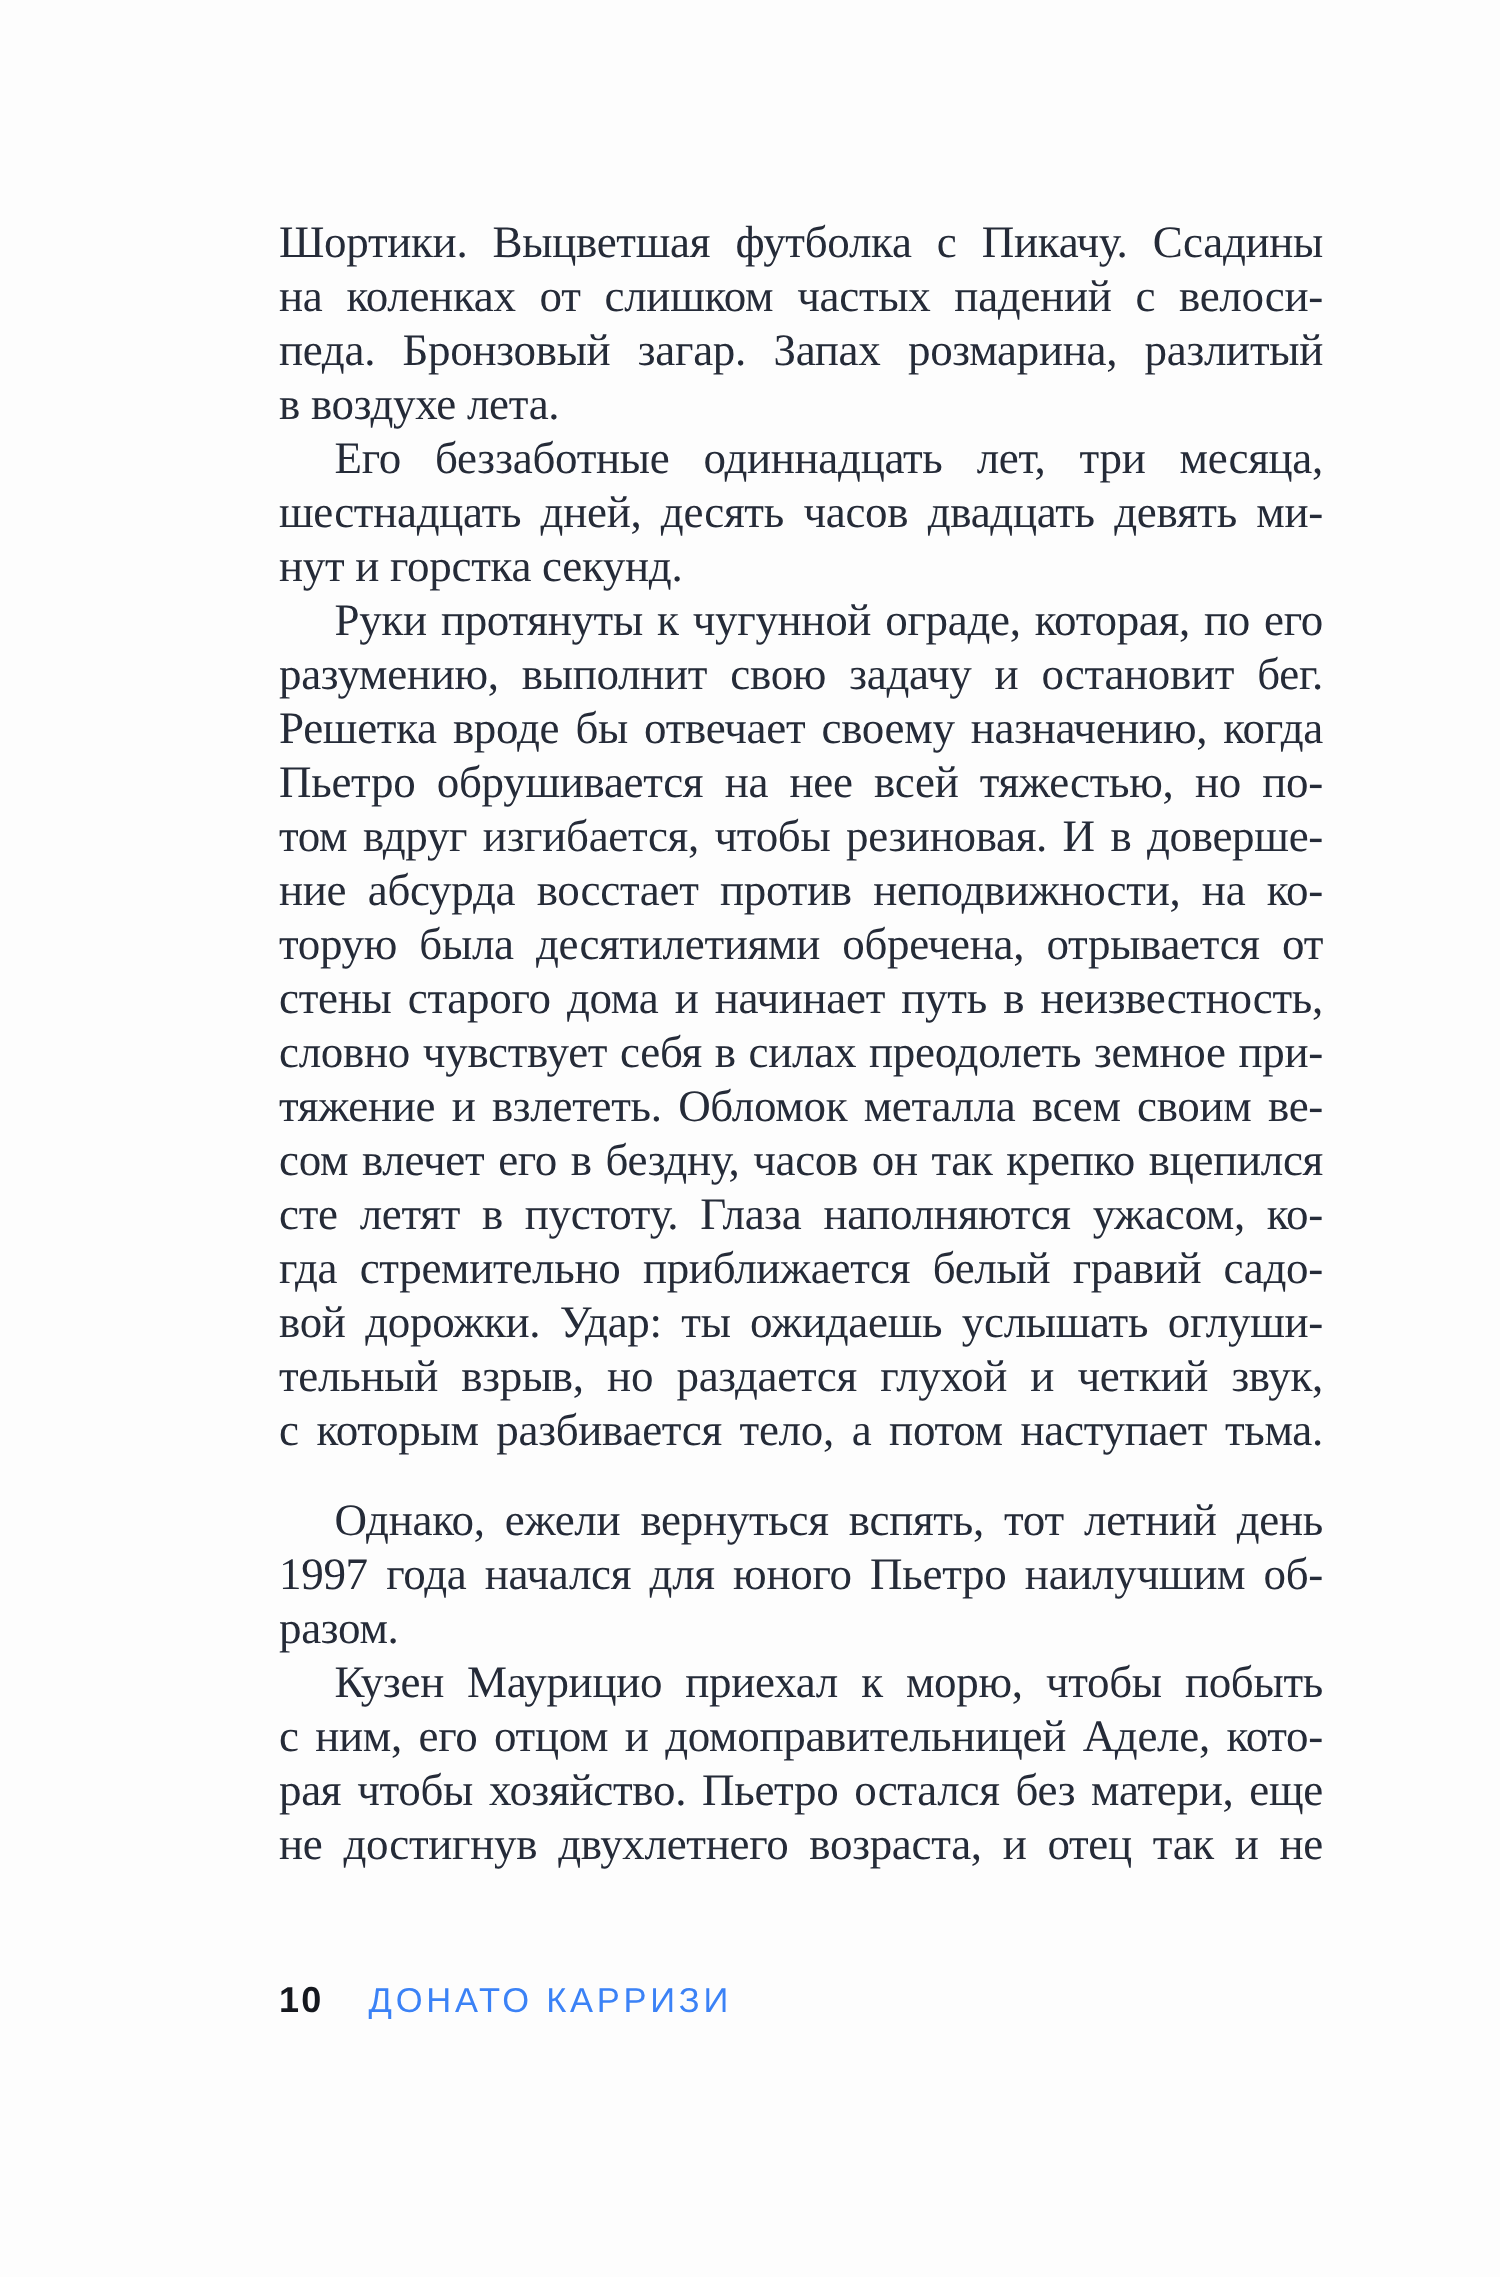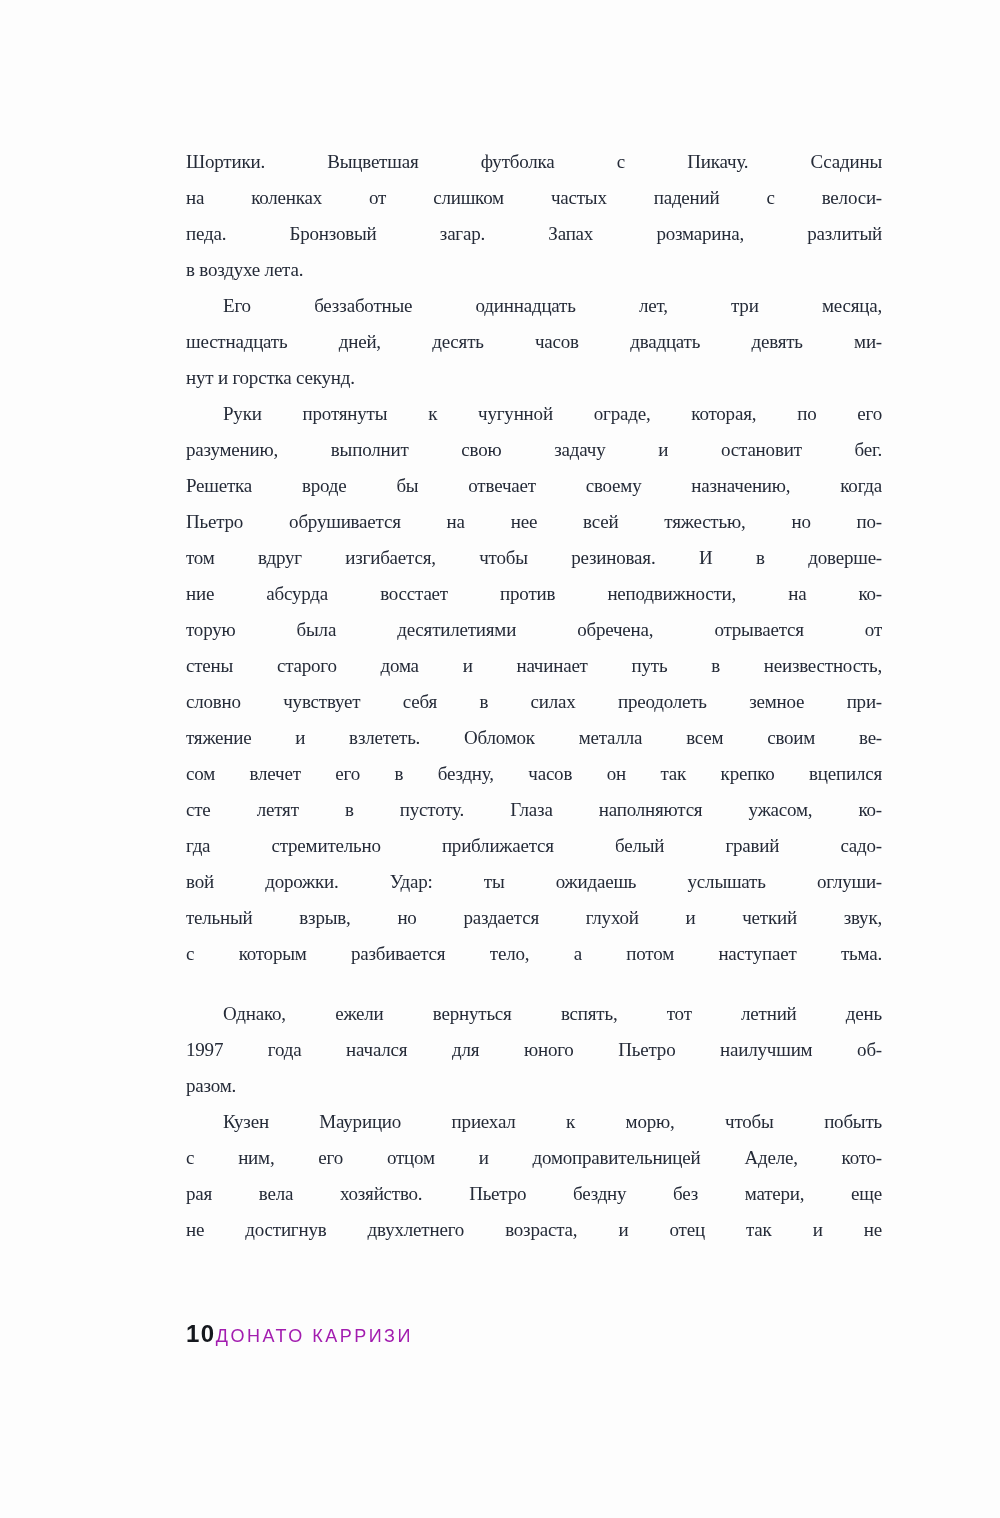--- a/index.html
+++ b/index.html
@@ -13,21 +13,21 @@
     background: #fdfdfd;
     font-family: "Liberation Serif", serif;
     color: #252b38;
     overflow: hidden;
   }
   .text-block {
     position: absolute;
     left: 186px;
     top: 144px;
     width: 696px;
-    font-size: 19px;
+    font-size: 30px;
     line-height: 36px;
     letter-spacing: -0.2px;
   }
   .para { margin: 0; padding: 0; }
   .para.space-before { margin-top: 24px; }
   .para.indent .line:first-child { text-indent: 37px; }
   .line {
     height: 36px;
     overflow: hidden;
     text-align: justify;
@@ -37,32 +37,33 @@
   .line.no-just {
     text-align: left;
     text-align-last: left;
   }
   .footer {
     position: absolute;
     left: 186px;
     top: 1320px;
     display: flex;
     align-items: baseline;
+    gap: 30px;
     font-family: "Liberation Sans", sans-serif;
   }
   .page-num {
     font-size: 24px;
     font-weight: bold;
     letter-spacing: 1.5px;
     color: #15181e;
   }
   .running-title {
-    font-size: 18px;
+    font-size: 23px;
     letter-spacing: 2.5px;
-    color: #a21caf;
+    color: #3b82f6;
   }
 </style>
 </head>
 <body>
 
 <div class="page" style="background: rgb(253, 253, 253); color: rgb(37, 43, 56);">
   <div class="text-block">
       <div class="para">
         <div class="line">Шортики. Выцветшая футболка с Пикачу. Ссадины</div>
         <div class="line">на коленках от слишком частых падений с велоси-</div>
@@ -93,21 +94,21 @@
         <div class="line">с которым разбивается тело, а потом наступает тьма.</div>
       </div>
       <div class="para indent space-before">
         <div class="line">Однако, ежели вернуться вспять, тот летний день</div>
         <div class="line">1997 года начался для юного Пьетро наилучшим об-</div>
         <div class="line no-just">разом.</div>
       </div>
       <div class="para indent">
         <div class="line">Кузен Маурицио приехал к морю, чтобы побыть</div>
         <div class="line">с ним, его отцом и домоправительницей Аделе, кото-</div>
-        <div class="line">рая вела хозяйство. Пьетро бездну без матери, еще</div>
+        <div class="line">рая чтобы хозяйство. Пьетро остался без матери, еще</div>
         <div class="line">не достигнув двухлетнего возраста, и отец так и не</div>
       </div>
     </div>
   <div class="footer">
     <span class="page-num">10</span>
     <span class="running-title">ДОНАТО КАРРИЗИ</span>
   </div>
 </div>
 
 </body></html>

